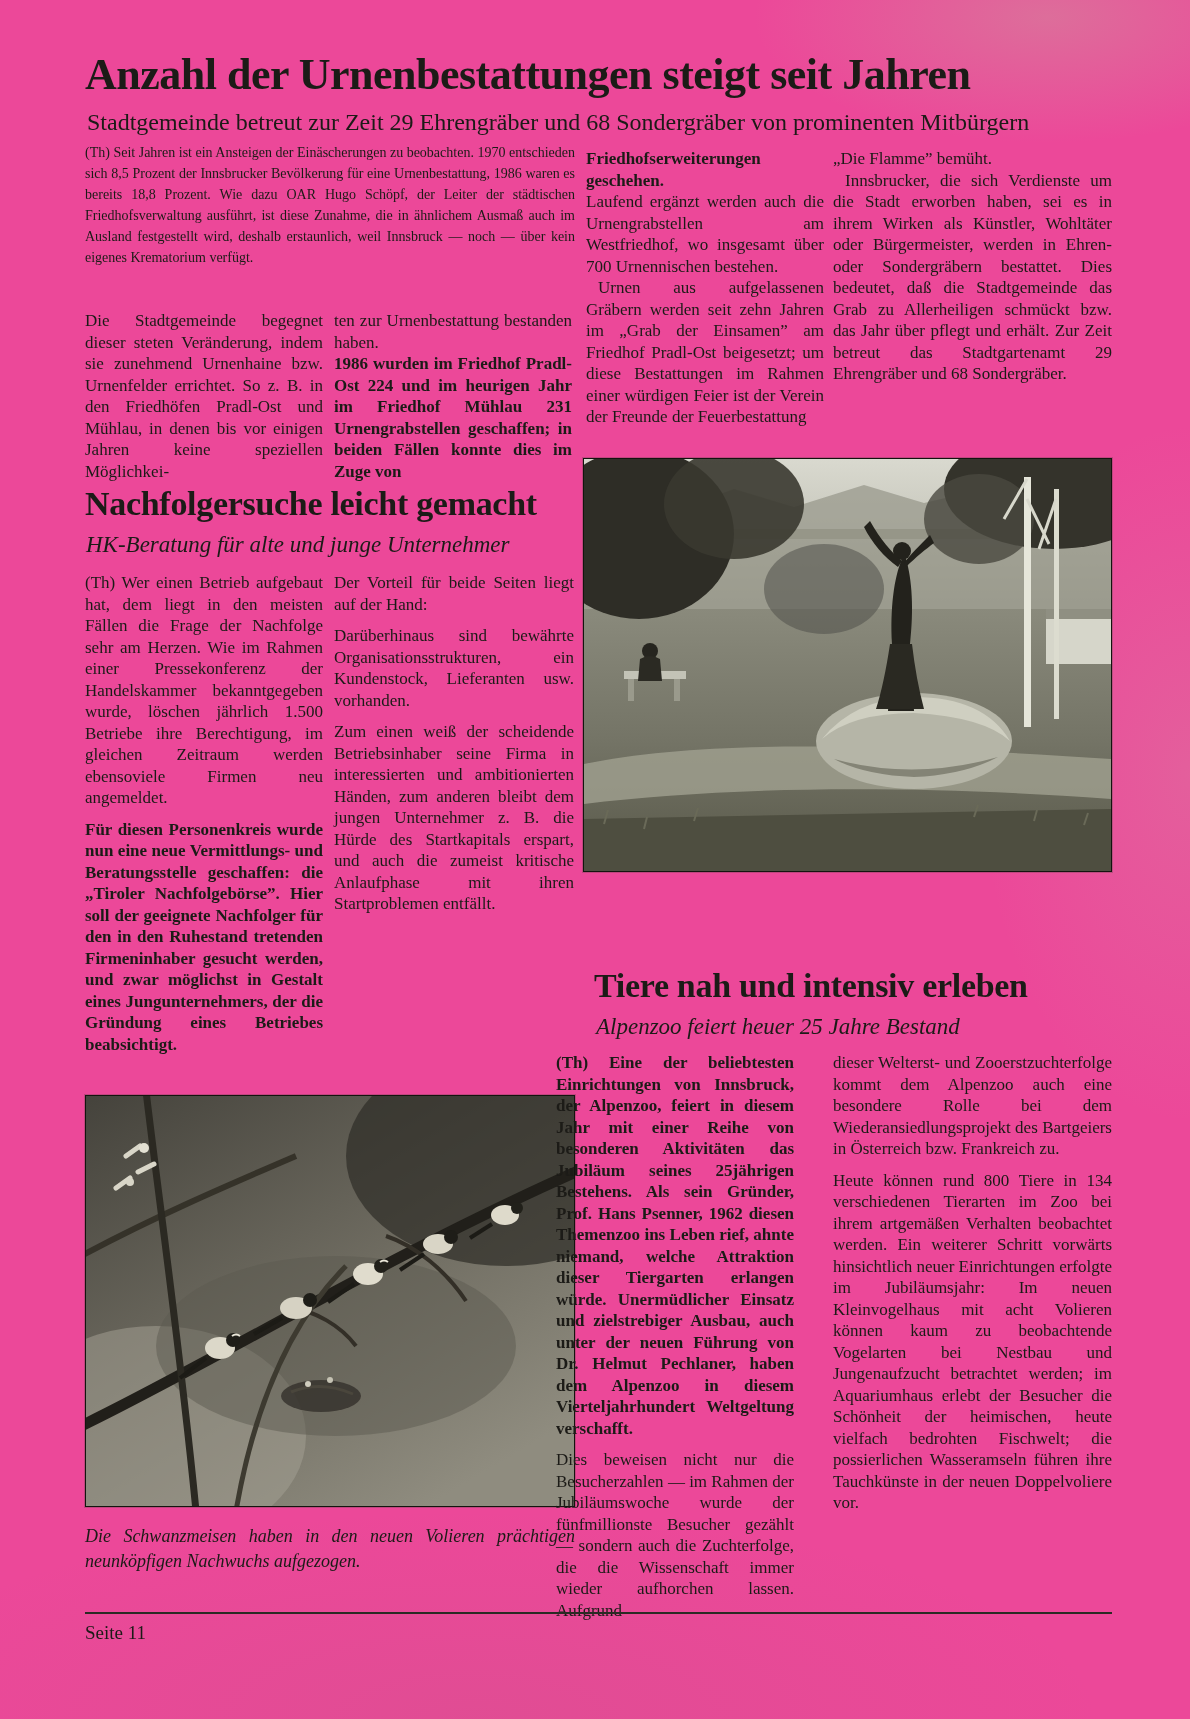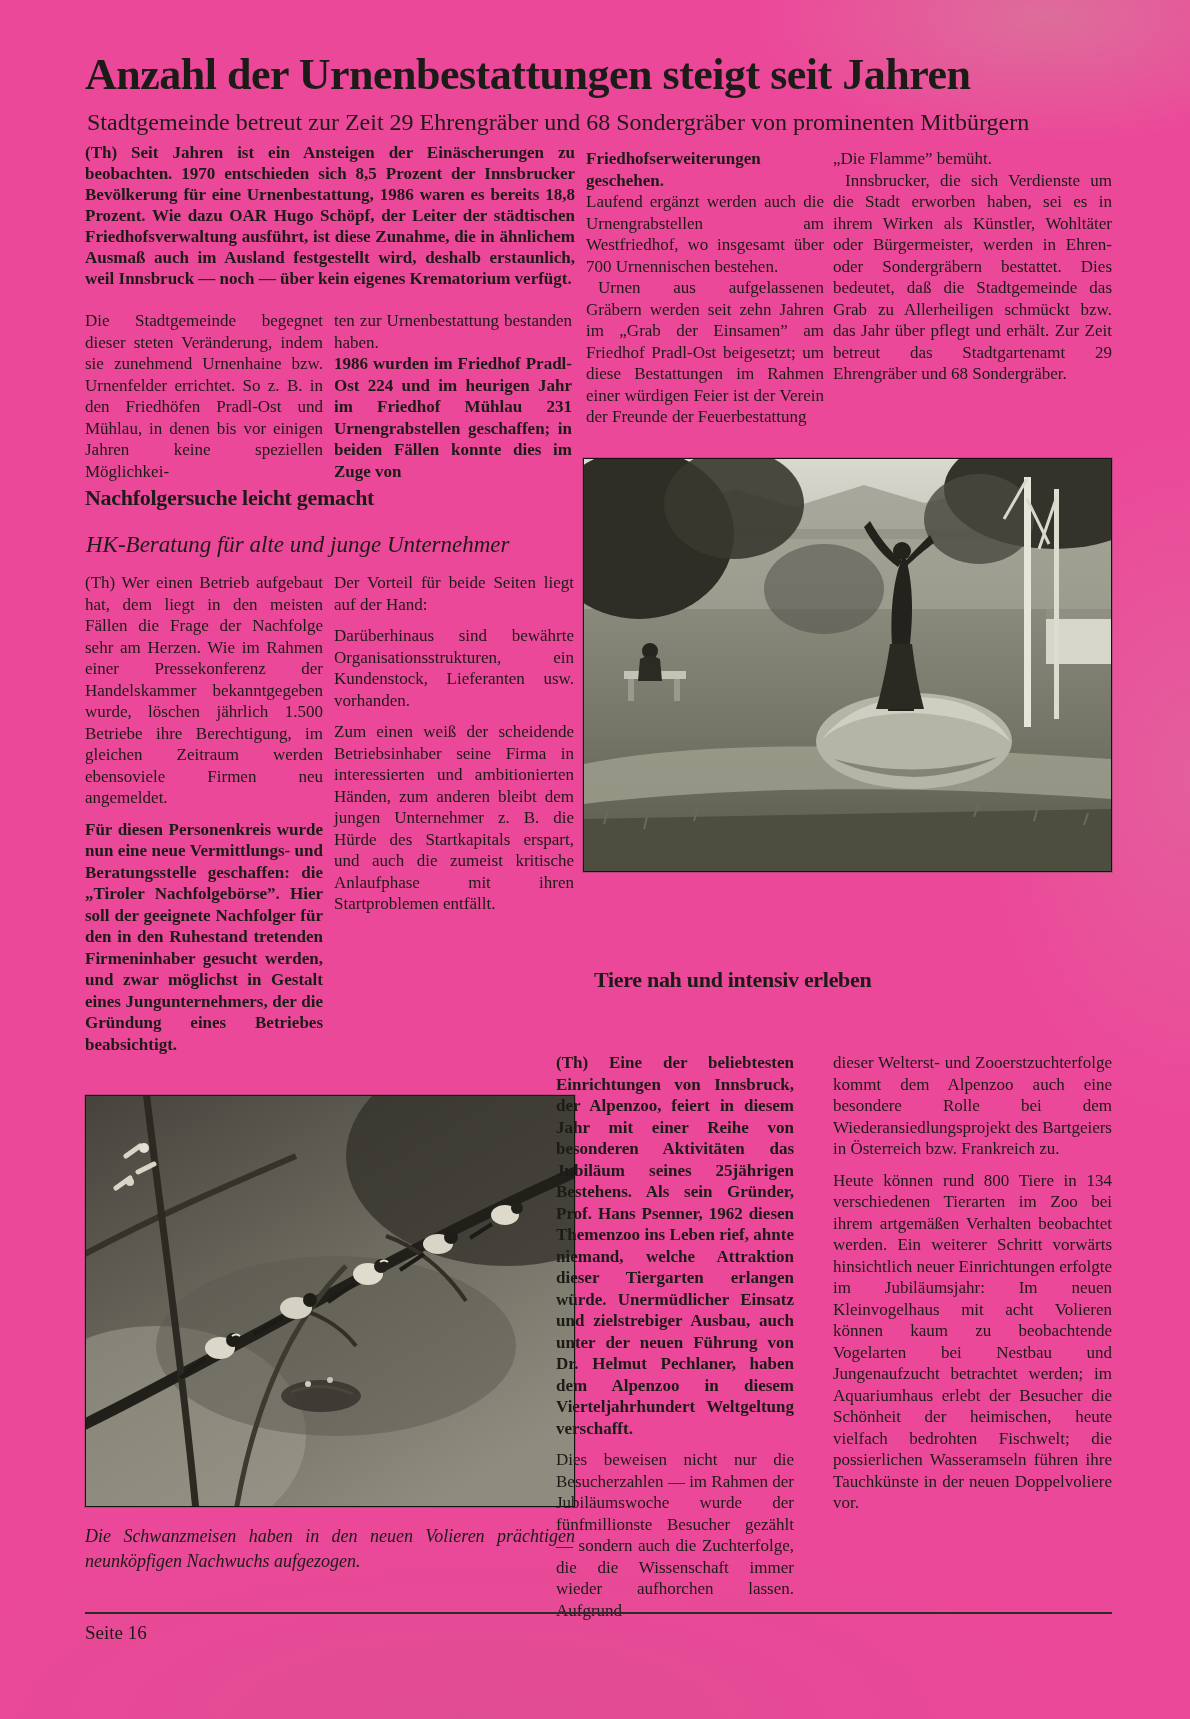--- a/index.html
+++ b/index.html
@@ -8,24 +8,24 @@
   .sheet { position:relative; width:1190px; height:1719px; background:#ec4899; overflow:hidden; }
   .sheet::before { content:""; position:absolute; inset:0; pointer-events:none;
     background:
       radial-gradient(ellipse 420px 180px at 88% 1%, rgba(186,196,158,0.30), rgba(186,196,158,0) 70%),
       radial-gradient(ellipse 300px 500px at 100% 45%, rgba(190,198,170,0.18), rgba(190,198,170,0) 70%),
       radial-gradient(ellipse 900px 300px at 40% 100%, rgba(120,118,100,0.10), rgba(120,118,100,0) 70%);
   }
   .abs { position:absolute; }
   .hl-main { font-size:44px; font-weight:bold; letter-spacing:-0.5px; line-height:1.05; white-space:nowrap; }
   .subhl-main { font-size:24px; line-height:1.1; white-space:nowrap;margin-top:8px; }
-  .hl2 { font-size:22px; font-weight:bold; letter-spacing:-0.3px; line-height:1.05; white-space:nowrap; }
+  .hl2 { font-size:34px; font-weight:bold; letter-spacing:-0.3px; line-height:1.05; white-space:nowrap; }
   .subhl2 { font-size:23px; line-height:1.1; white-space:nowrap;font-style:italic; }
   .body-txt { font-size:17px; line-height:21.5px; text-align:justify; hyphens:auto; -webkit-hyphens:auto; }
-  .lead { font-size:17px; font-weight:bold; line-height:21px; text-align:justify; hyphens:auto; }
+  .lead { font-size:14px; font-weight:normal; line-height:21px; text-align:justify; hyphens:auto; }
   .bold { font-weight:bold; }
   .gap { margin-top:10px; }
   .ind { text-indent:12px; }
   .caption { font-size:18px; font-style:italic; line-height:25px; text-align:justify; hyphens:auto; }
   .photo { border:1px solid #14130f; background:#777; box-shadow:0 0 0 1px rgba(60,58,48,0.25); }
   .photo svg { display:block; }
   .foot-rule { height:2px; background:#2b2a24; }
   .footer-row { font-size:19px; }
   .footer-center { position:absolute; left:50%; transform:translateX(-50%); white-space:nowrap; }
 </style>
@@ -169,29 +169,30 @@
       <ellipse cx="235" cy="300" rx="40" ry="16" fill="#33302a" opacity="0.8"></ellipse>
       <path d="M205,296 q30,-12 62,2" stroke="#4a463c" stroke-width="3" fill="none"></path>
       <circle cx="222" cy="288" r="3" fill="#cfccbd"></circle>
         <circle cx="244" cy="284" r="3" fill="#c6c3b4"></circle>
     </svg>
   </div>
 
   <p class="abs caption" style="left:85px; top:1524px; width:490px;">Die Schwanzmeisen haben in den neuen Volieren prächtigen neunköpfigen Nachwuchs aufgezogen.</p>
 
   <h2 class="abs hl2" style="left:594px; top:968px; width:520px;">Tiere nah und intensiv erleben</h2>
+  <h3 class="abs subhl2" style="left:596px; top:1014px; width:520px; font-weight:normal;">Alpenzoo feiert heuer 25 Jahre Bestand</h3>
 
   <div class="abs body-txt" style="left:556px; top:1052px; width:238px;">
     <p class="bold">(Th) Eine der beliebtesten Einrichtungen von Innsbruck, der Alpenzoo, feiert in diesem Jahr mit einer Reihe von besonderen Aktivitäten das Jubiläum seines 25jährigen Bestehens. Als sein Gründer, Prof. Hans Psenner, 1962 diesen Themenzoo ins Leben rief, ahnte niemand, welche Attraktion dieser Tiergarten erlangen würde. Unermüdlicher Einsatz und zielstrebiger Ausbau, auch unter der neuen Führung von Dr. Helmut Pechlaner, haben dem Alpenzoo in diesem Vierteljahrhundert Weltgeltung verschafft.</p>
     <p class="gap">Dies beweisen nicht nur die Besucherzahlen — im Rahmen der Jubiläumswoche wurde der fünfmillionste Besucher gezählt — sondern auch die Zuchterfolge, die die Wissenschaft immer wieder aufhorchen lassen. Aufgrund</p>
   </div>
 
   <div class="abs body-txt" style="left:833px; top:1052px; width:279px;">
     <p>dieser Welterst- und Zooerstzuchterfolge kommt dem Alpenzoo auch eine besondere Rolle bei dem Wiederansiedlungsprojekt des Bartgeiers in Österreich bzw. Frankreich zu.</p>
     <p class="gap">Heute können rund 800 Tiere in 134 verschiedenen Tierarten im Zoo bei ihrem artgemäßen Verhalten beobachtet werden. Ein weiterer Schritt vorwärts hinsichtlich neuer Einrichtungen erfolgte im Jubiläumsjahr: Im neuen Kleinvogelhaus mit acht Volieren können kaum zu beobachtende Vogelarten bei Nestbau und Jungenaufzucht betrachtet werden; im Aquariumhaus erlebt der Besucher die Schönheit der heimischen, heute vielfach bedrohten Fischwelt; die possierlichen Wasseramseln führen ihre Tauchkünste in der neuen Doppelvoliere vor.</p>
   </div>
 
   <div class="abs foot-rule" style="left:85px; top:1612px; width:1027px;"></div>
   <div class="abs footer-row" style="left:85px; top:1622px; width:1027px; height:26px;">
-    <span>Seite 16</span>
+    <span>Seite 11</span>
   </div>
 
 </div>
 
 </body></html>

